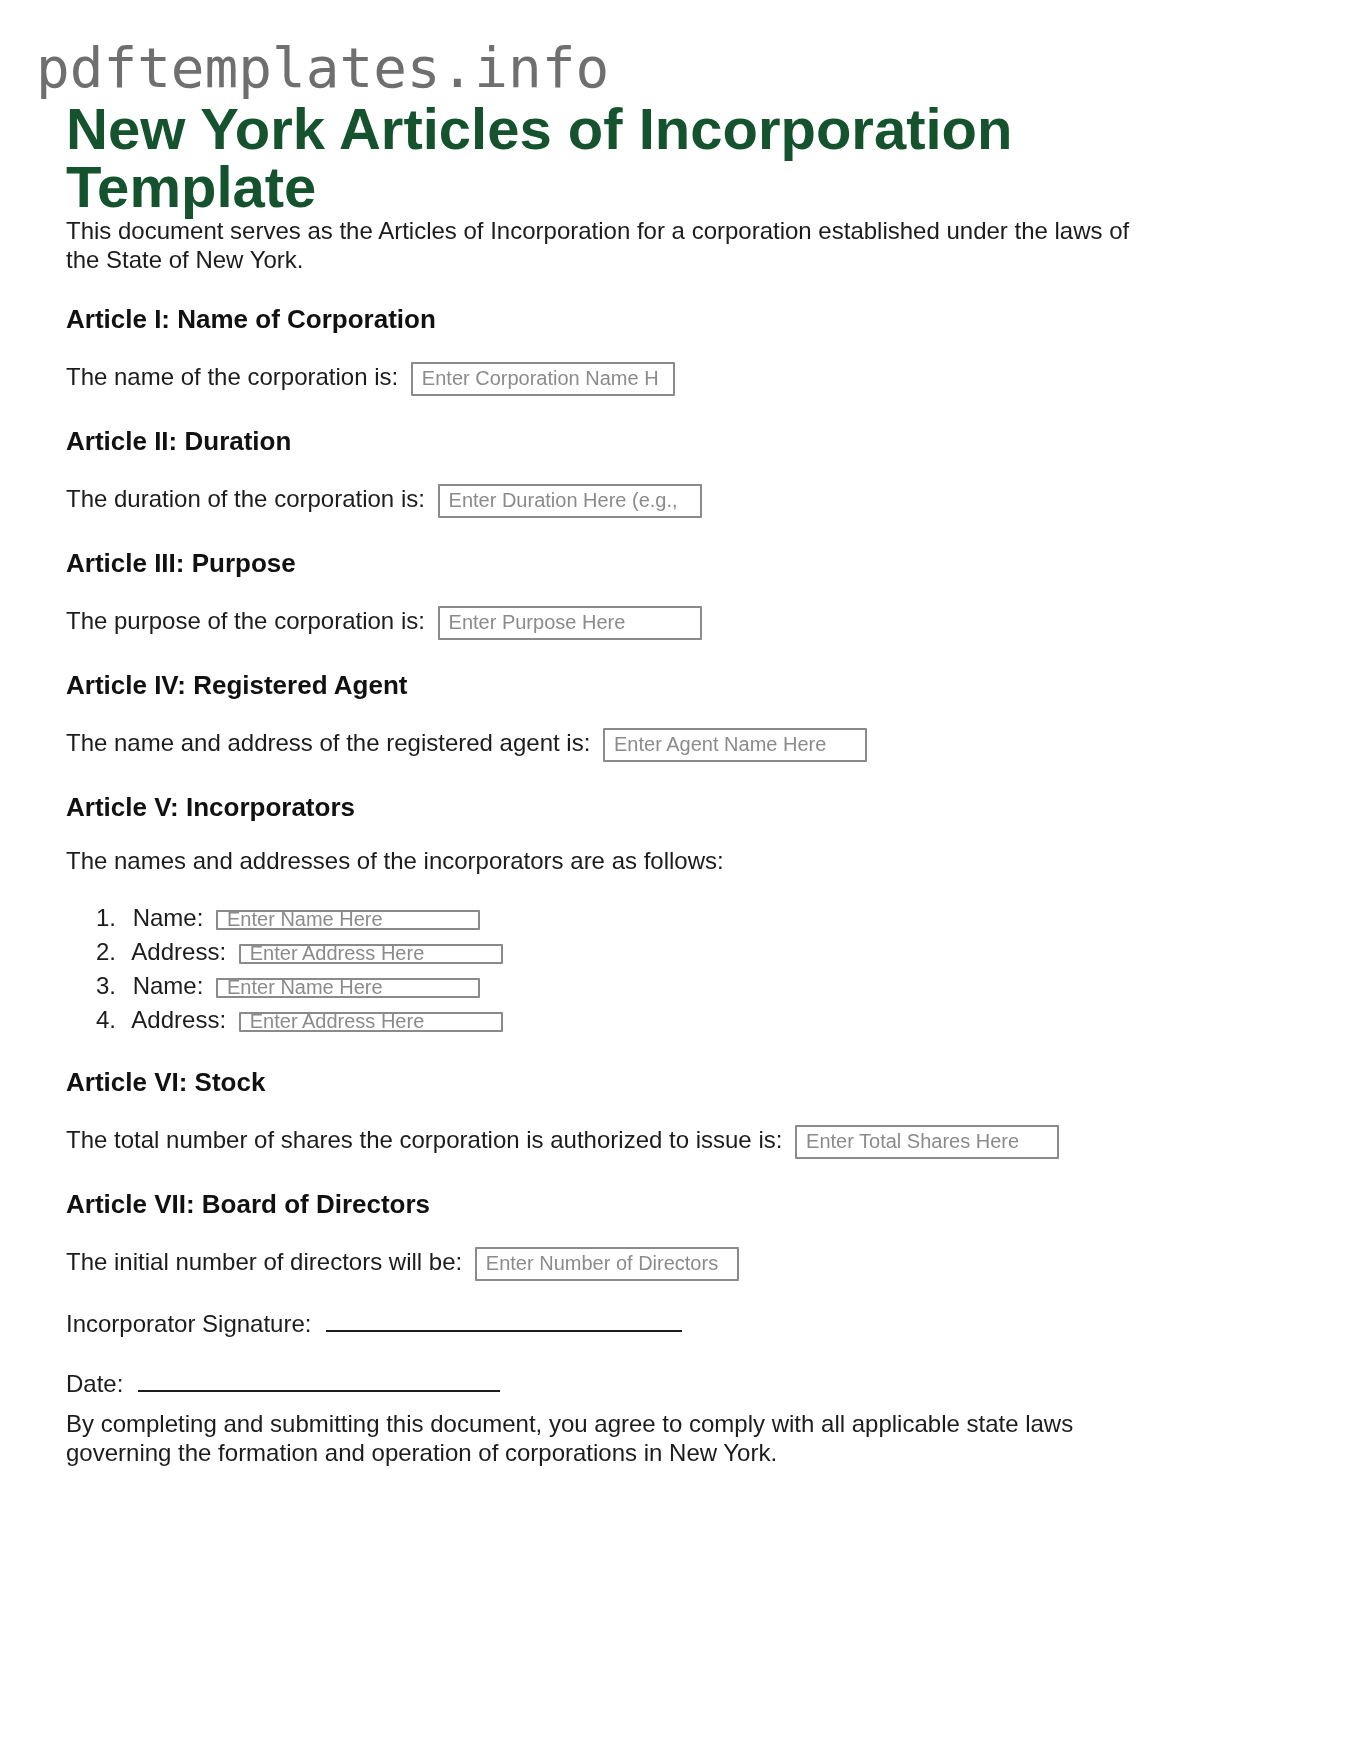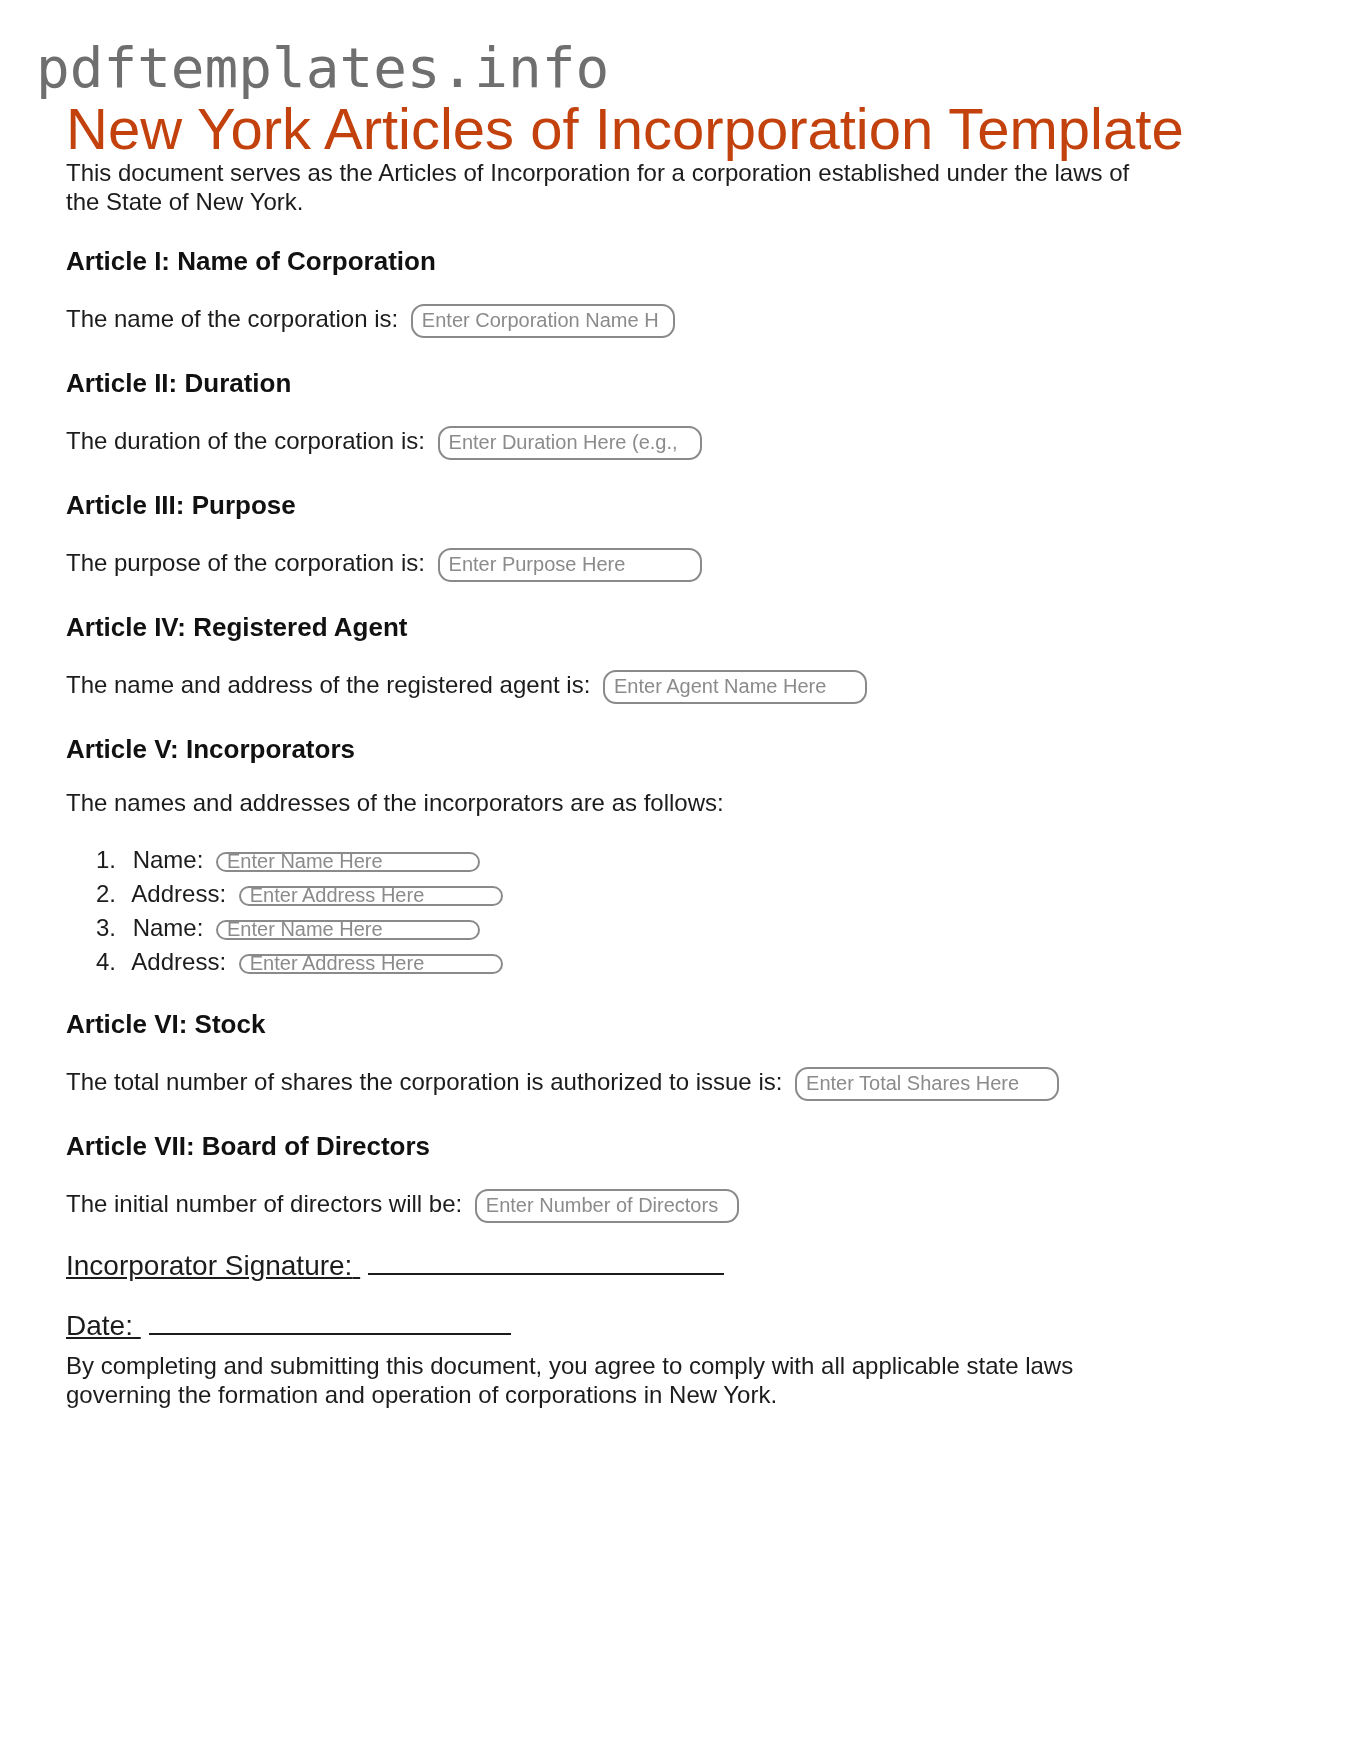--- a/index.html
+++ b/index.html
@@ -19,22 +19,22 @@
     color: #6f6f6f;
     margin-left: -30px;
     letter-spacing: 0px;
     white-space: nowrap;
   }
 
   h1.title {
     margin: 4px 0 0 0;
     font-size: 58px;
     line-height: 1.0;
-    font-weight: normal;
-    color: #c2410c;
+    font-weight: bold;
+    color: #14532d;
     max-width: 1180px;
   }
 
   p { margin: 0; }
 
   .intro {
     font-size: 24px;
     line-height: 29px;
     max-width: 1100px;
   }
@@ -59,21 +59,21 @@
     margin-top: 24px;
     font-size: 24px;
     line-height: 29px;
   }
 
   input.doc-input {
     width: 264px;
     height: 34px;
     box-sizing: border-box;
     border: 2px solid #8a8a8a;
-    border-radius: 13px;
+    border-radius: 1px;
     padding: 0 9px;
     font-family: "Liberation Sans", "DejaVu Sans", sans-serif;
     font-size: 20px;
     color: #444444;
     background: #ffffff;
     vertical-align: middle;
     margin-left: 6px;
     outline: none;
   }
   input.doc-input::placeholder { color: #8b8b8b; opacity: 1; }
@@ -86,23 +86,22 @@
   ol.incorporators li {
     font-size: 24px;
     line-height: 34px;
     white-space: nowrap;
   }
   ol.incorporators li .num { display: inline-block; min-width: 30px; }
   ol.incorporators input.doc-input { height: 20px; }
 
   .sigline {
     margin-top: 28px;
-    font-size: 28px;
+    font-size: 24px;
     line-height: 30px;
-    text-decoration: underline;
   }
   .sigline.date { margin-top: 30px; }
   .rule {
     display: inline-block;
     height: 20px;
     border-bottom: 2px solid #1c1c1c;
     margin-left: 8px;
     vertical-align: baseline;
   }
   .rule.sig { width: 356px; }

